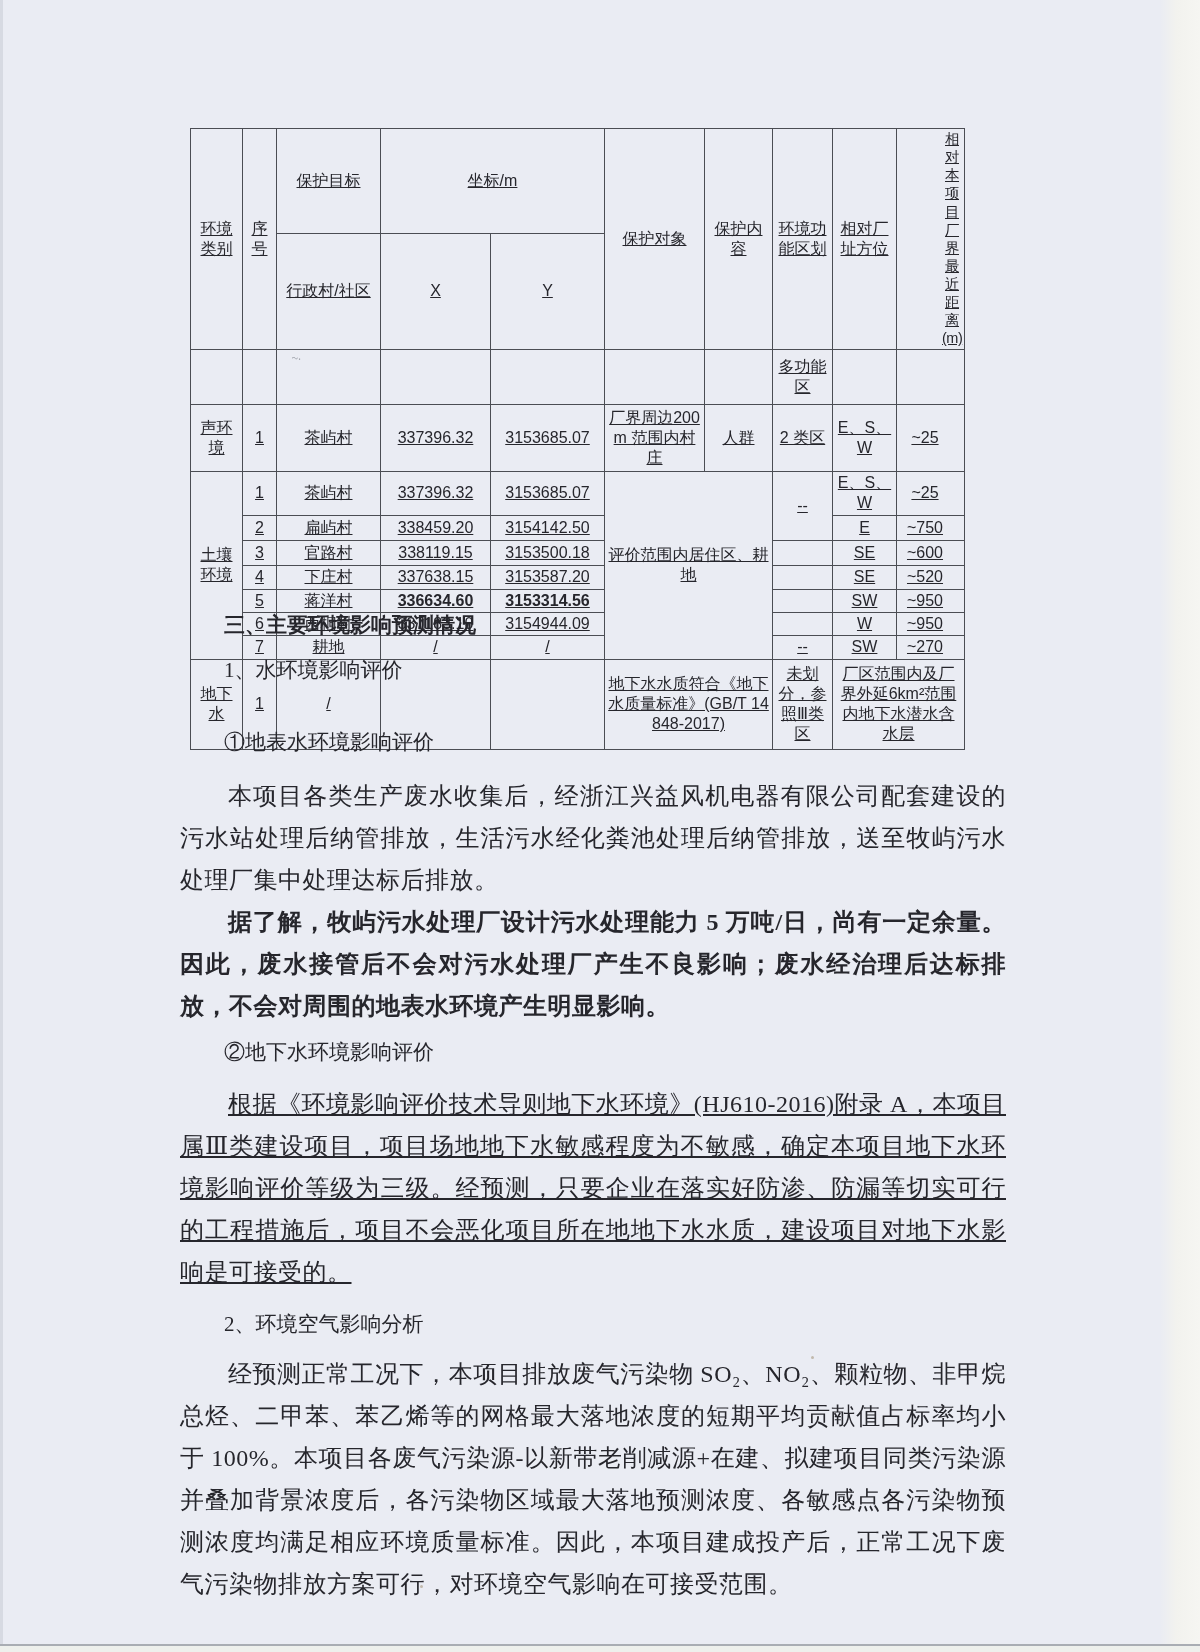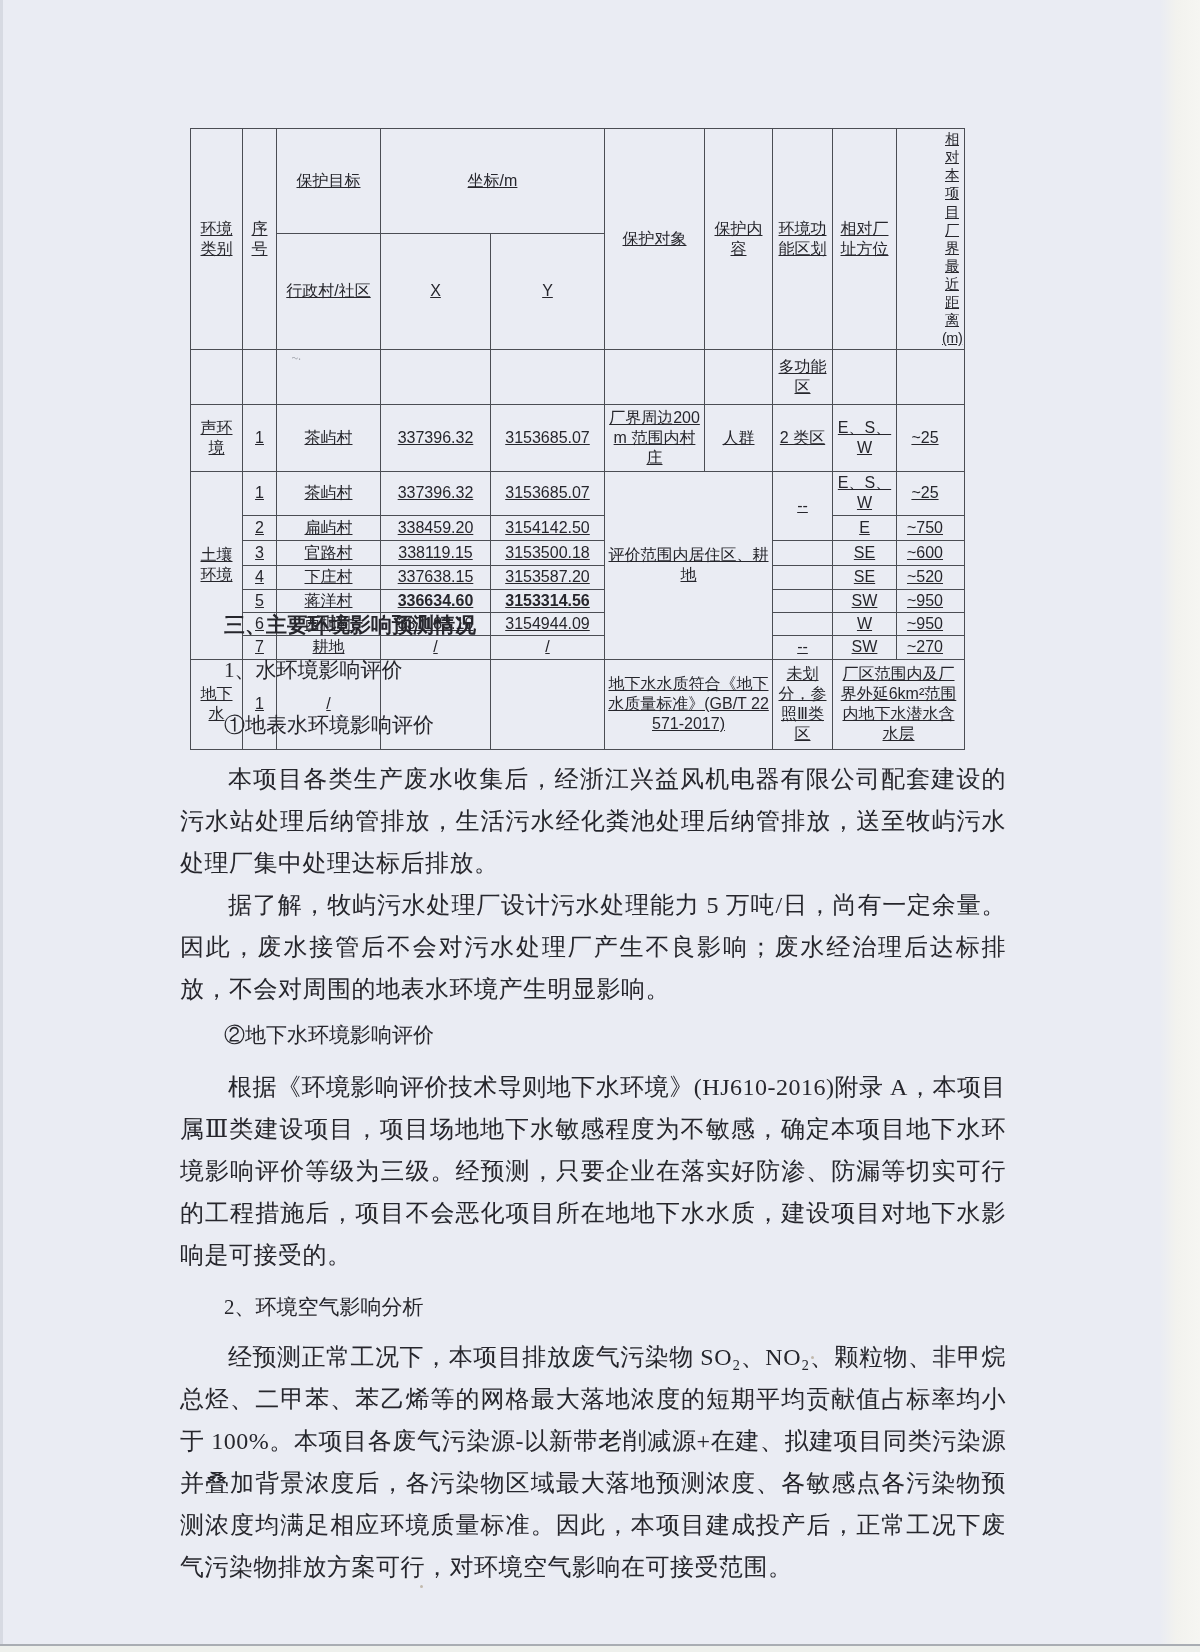--- a/index.html
+++ b/index.html
@@ -33,29 +33,29 @@
     overflow:hidden;word-break:break-all;
   }
   .envtable td.dist{text-align:center;padding-right:13px;}
   .envtable td.hdr-small{font-size:14.5px;letter-spacing:-0.5px;padding-left:45px;}
   .envtable td.bolder{font-weight:600;}
 
   
   .doc-body{position:absolute;left:180px;top:598px;width:826px;}
   .doc-body .h-main{font-size:21px;font-weight:bold;line-height:30px;margin:12px 0 0 44px;}
   .doc-body .h-sub{font-size:21px;font-weight:normal;line-height:30px;margin:15px 0 0 44px;}
-  .doc-body .h-sub2{margin-top:25px;}
+  .doc-body .h-sub2{margin-top:42px;}
   .doc-body p{
     font-size:24px;line-height:42px;margin:0;text-align:justify;
     text-indent:2em;letter-spacing:0.5px;
   }
   .doc-body p.p1{margin-top:18px;}
-  .doc-body p.p2{margin-top:0;}
+  .doc-body p.p2{margin-top:0;font-weight:bold;}
   .doc-body .h-sub3{margin-top:10px;}
-  .doc-body p.p3{margin-top:16px;}
+  .doc-body p.p3{margin-top:16px;text-decoration:underline;}
   .doc-body .h-sub4{margin-top:16px;}
   .doc-body p.p4{margin-top:14px;}
 </style>
 </head>
 <body>
 
 <div class="edge-right"></div>
 <div class="edge-left"></div>
 <div class="edge-bottom-line"></div>
 <div class="edge-bottom"></div>
@@ -180,21 +180,21 @@
     <td>--</td>
     <td>SW</td>
     <td class="dist">~270</td>
   </tr>
   <tr style="height:90px">
     <td>地下水</td>
     <td>1</td>
     <td>/</td>
     <td></td>
     <td></td>
-    <td colspan="2">地下水水质符合《地下水质量标准》(GB/T 22571-2017)</td>
+    <td colspan="2">地下水水质符合《地下水质量标准》(GB/T 14848-2017)</td>
     <td>未划分，参照Ⅲ类区</td>
     <td colspan="2">厂区范围内及厂界外延6km²范围内地下水潜水含水层</td>
   </tr>
 </tbody>
   </table>
 
 <div class="doc-body">
   <div class="h-main">三、主要环境影响预测情况</div>
   <div class="h-sub">1、水环境影响评价</div>
   <div class="h-sub h-sub2">①地表水环境影响评价</div>

